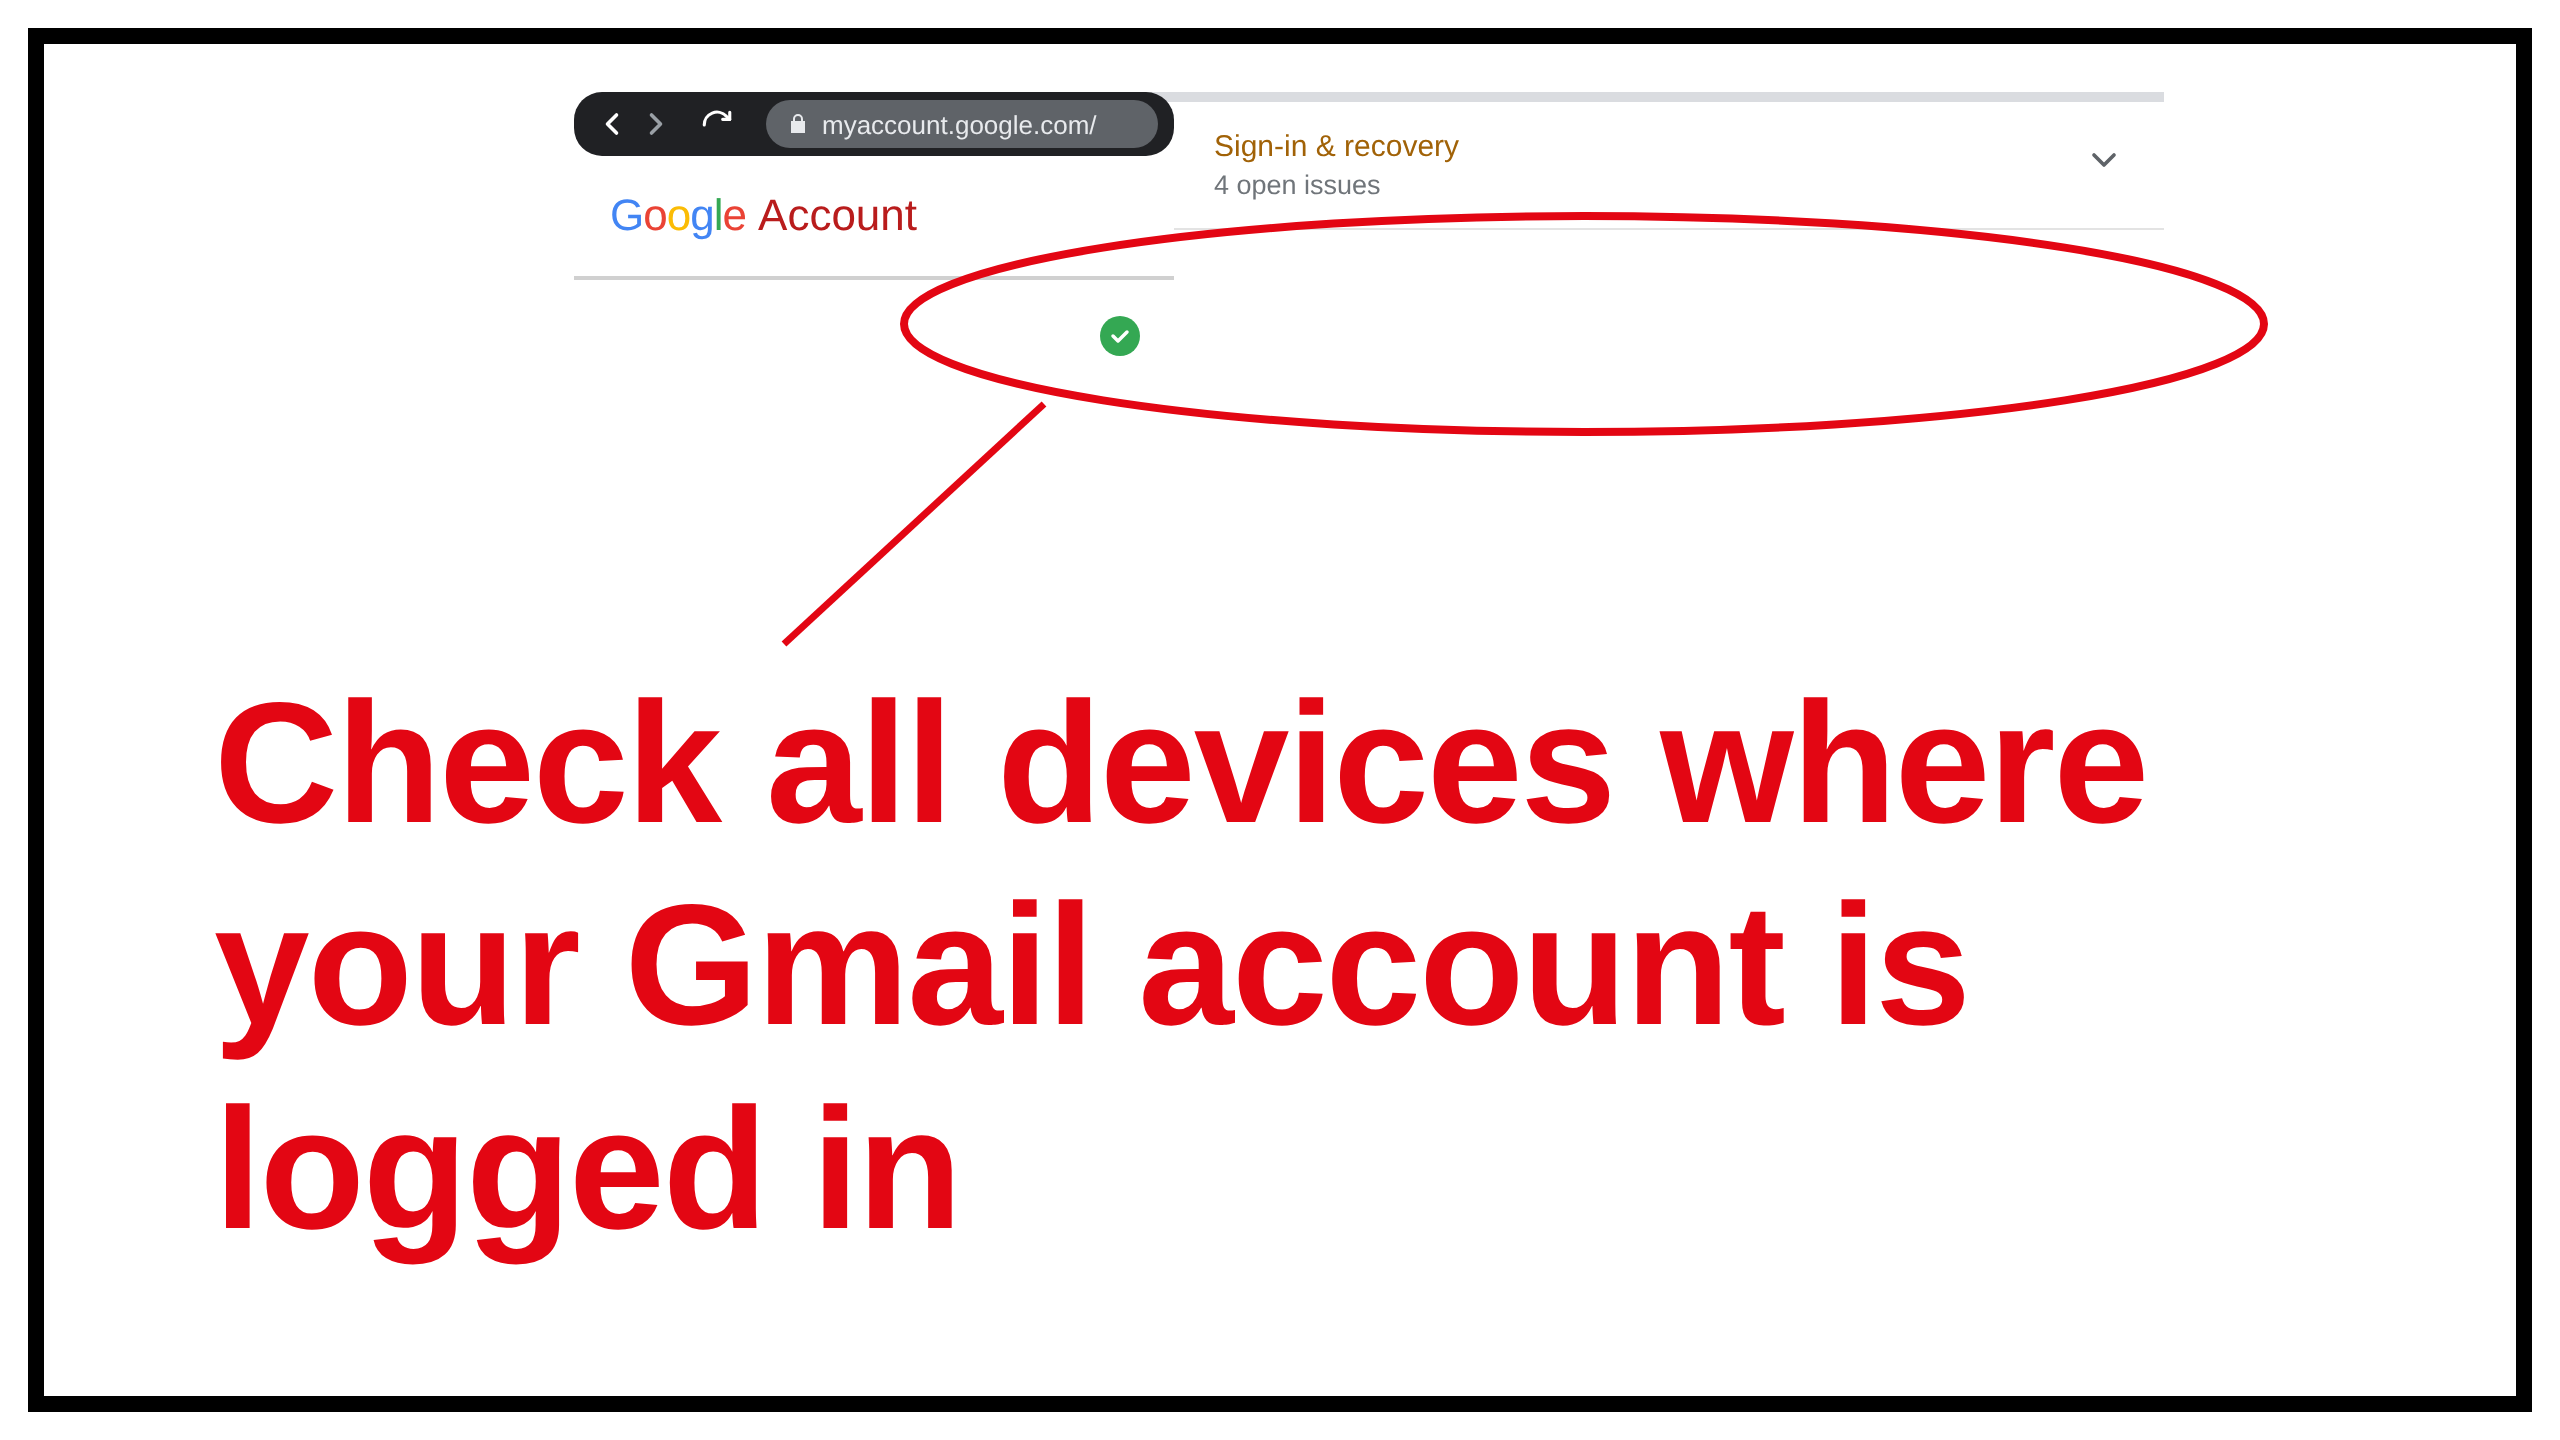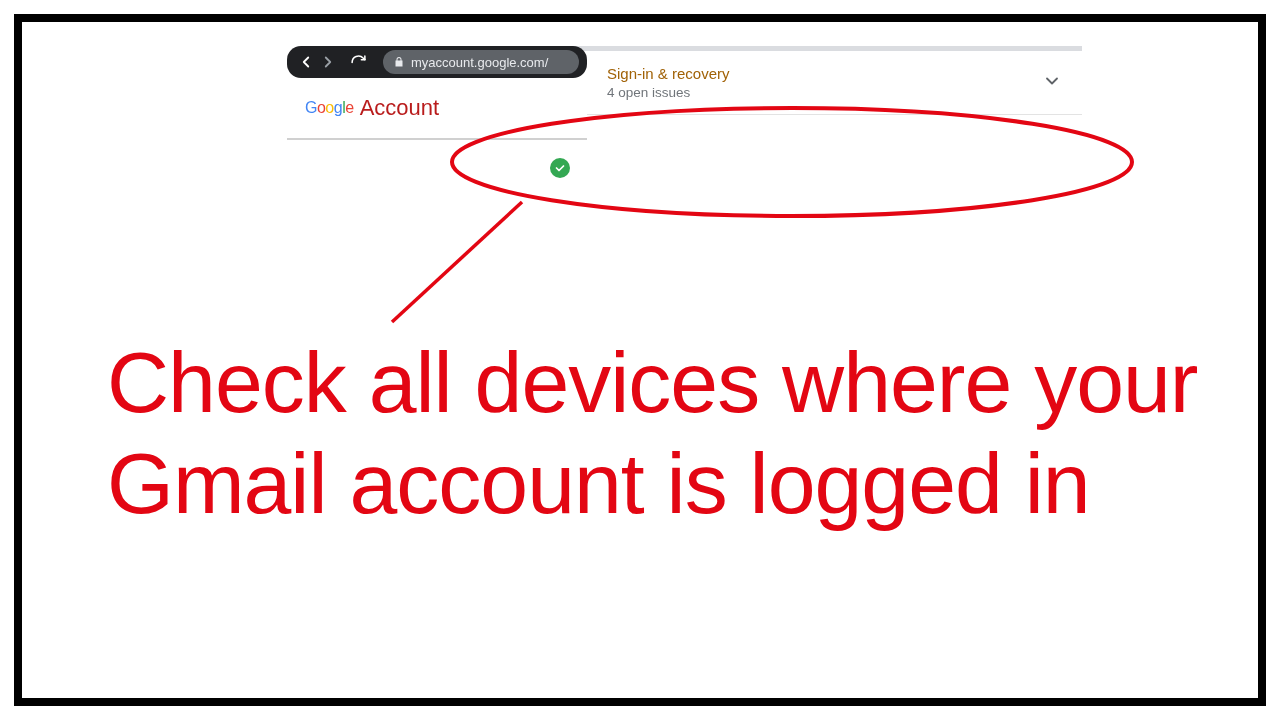--- a/index.html
+++ b/index.html
@@ -23,21 +23,21 @@
     border-radius:12px; display:flex; align-items:center; padding:0 10px;
     font-size:13px; gap:6px; flex:1; overflow:hidden; white-space:nowrap;
   }
   .lock-icon { display:flex; align-items:center; }
   
   .ga-header {
     position:absolute; top:56px; left:265px; width:300px; height:62px;
     background:#fff; display:flex; align-items:center; padding-left:18px;
     border-bottom:2px solid #d0d0d0;
   }
-  .google-logo { font-family: "Product Sans", Arial, sans-serif; font-size:16px; font-weight:500; letter-spacing:-0.5px; }
+  .google-logo { font-family: "Product Sans", Arial, sans-serif; font-size:22px; font-weight:500; letter-spacing:-0.5px; }
   .google-logo span:nth-child(1){color:#4285F4;}
   .google-logo span:nth-child(2){color:#EA4335;}
   .google-logo span:nth-child(3){color:#FBBC05;}
   .google-logo span:nth-child(4){color:#4285F4;}
   .google-logo span:nth-child(5){color:#34A853;}
   .google-logo span:nth-child(6){color:#EA4335;}
   .ga-header .acct { margin-left:6px; font-size:22px; color:#b91c1c; font-weight:400;}
   .top-bar-extension {
     position:absolute; top:24px; left:390px; width:670px; height:5px; background:#dadce0;
   }
@@ -57,21 +57,21 @@
     position:absolute; left:528px; top:136px; width:20px; height:20px;
     background:#34a853; border-radius:50%;
     display:flex; align-items:center; justify-content:center;
   }
   .check-badge svg{display:block;}
   
   .anno-svg { position:absolute; left:0; top:0; pointer-events:none; }
   
   .caption {
     position:absolute; left:85px; top:310px; width:1100px;
-    color:#e30613; font-weight:400; font-size:86px; line-height:1.18;
+    color:#e30613; font-weight:700; font-size:86px; line-height:1.18;
     font-family: Arial, Helvetica, sans-serif; letter-spacing:-1px;
   }
 </style>
 </head>
 <body>
 
 <div class="frame">
 
   <div class="top-bar-extension"></div>
 

